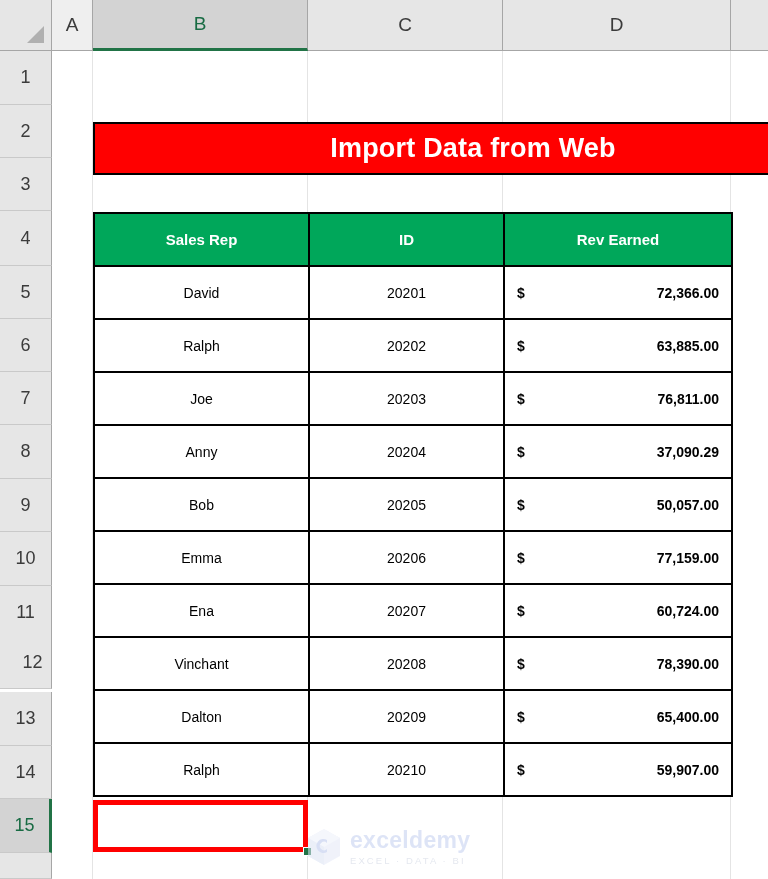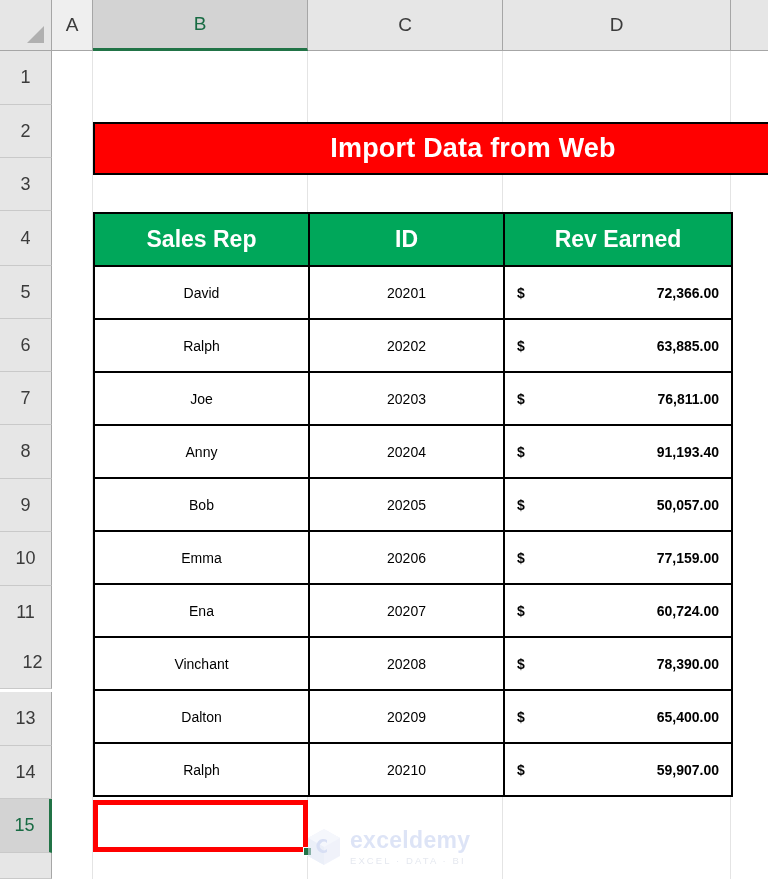--- a/index.html
+++ b/index.html
@@ -124,21 +124,21 @@
   .tbl th, .tbl td {
     border: 2px solid #000000;
     box-sizing: border-box;
     padding: 0;
     height: 53px;
     font-size: 14px;
   }
   .tbl th {
     color: #ffffff;
     font-weight: bold;
-    font-size: 23px;
+    font-size: 15px;
     text-align: center;
   }
   .tbl td {
     background: #ffffff;
     color: #000000;
     text-align: center;
     font-weight: normal;
   }
   .tbl td.money {
     text-align: left;
@@ -287,21 +287,21 @@
             <span>76,811.00</span>
           </span>
         </td>
       </tr>
       <tr>
         <td class="name">Anny</td>
         <td class="id">20204</td>
         <td class="money">
           <span class="money-inner">
             <span>$</span>
-            <span>91,193.40</span>
+            <span>37,090.29</span>
           </span>
         </td>
       </tr>
       <tr>
         <td class="name">Bob</td>
         <td class="id">20205</td>
         <td class="money">
           <span class="money-inner">
             <span>$</span>
             <span>50,057.00</span>

